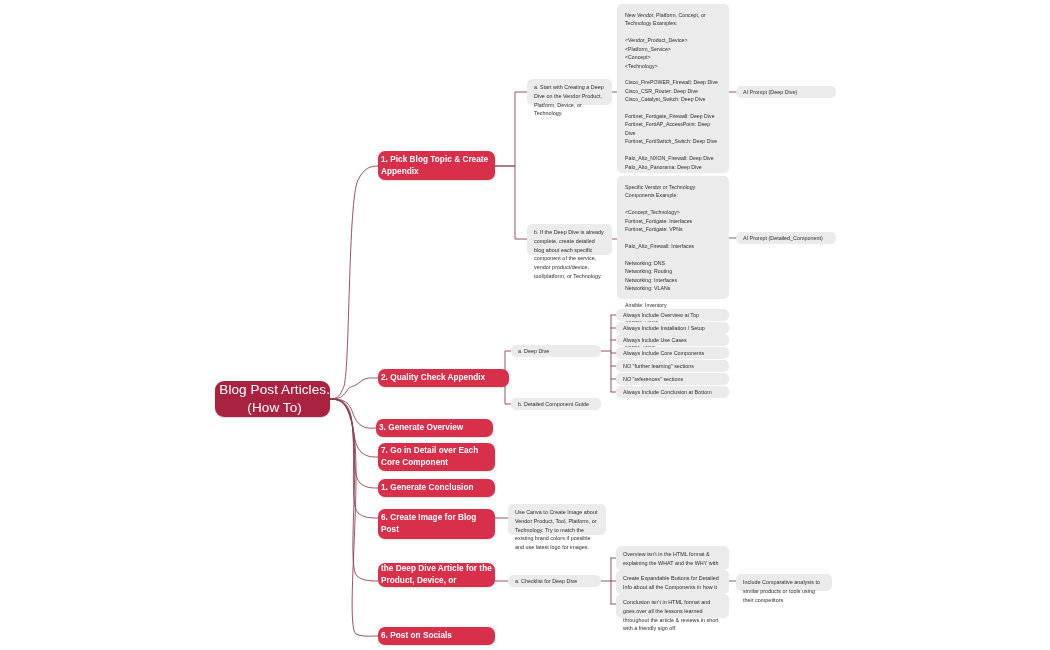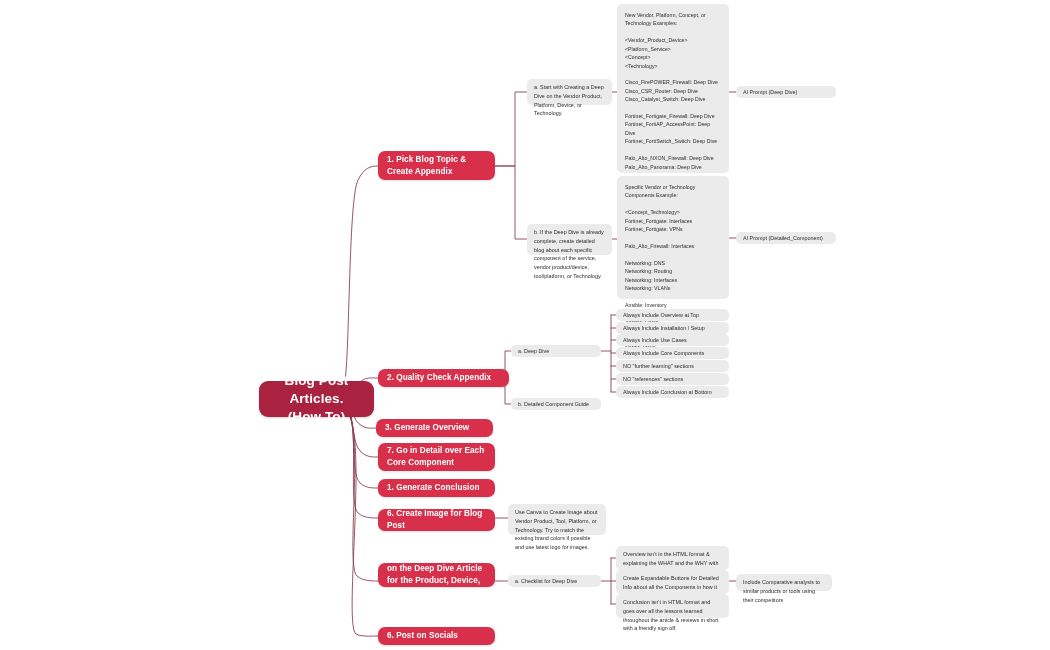--- a/index.html
+++ b/index.html
@@ -34,35 +34,34 @@
   }
   
   .root-node {
     background: #A92240;
     color: #ffffff;
     border-radius: 9px;
     display: flex;
     align-items: center;
     justify-content: flex-end;
     text-align: center;
-    font-weight: bold;
+    font-weight: normal;
     font-size: 13.5px;
     line-height: 1.35;
     letter-spacing: 0.1px;
     box-shadow: 0 1px 2px rgba(0,0,0,0.18);
-    margin-left: 44px;
   }
   
   .step-node {
     background: #D8304B;
     color: #ffffff;
     border-radius: 7px;
     display: flex;
     align-items: center;
-    padding: 5px 9px;
+    padding: 5px 3px;
     font-weight: bold;
     font-size: 8.2px;
     line-height: 1.45;
     letter-spacing: 0.05px;
     box-shadow: 0 1px 2px rgba(0,0,0,0.13);
   }
   
   .sub-node {
     background: #EBEBEB;
     color: #2b2b2b;
@@ -172,21 +171,21 @@
     </div>
 
   <div class="node step-node" style="left:378px; top:443px; width:117px; height:28px;">
       <span>7. Go in Detail over Each Core Component</span>
     </div>
 
   <div class="node step-node" style="left:378px; top:479px; width:117px; height:18px;">
       <span>1. Generate Conclusion</span>
     </div>
 
-  <div class="node step-node" style="left:378px; top:509px; width:117px; height:22px;">
+  <div class="node step-node" style="left:378px; top:509px; width:117px; height:30px;">
       <span>6. Create Image for Blog Post</span>
     </div>
 
   <div class="node step-node" style="left:378px; top:563px; width:117px; height:24px;">
       <span>7. Run a Quality Check on the Deep Dive Article for the Product, Device, or Technology.</span>
     </div>
 
   <div class="node step-node" style="left:378px; top:627px; width:117px; height:18px;">
       <span>6. Post on Socials</span>
     </div>

